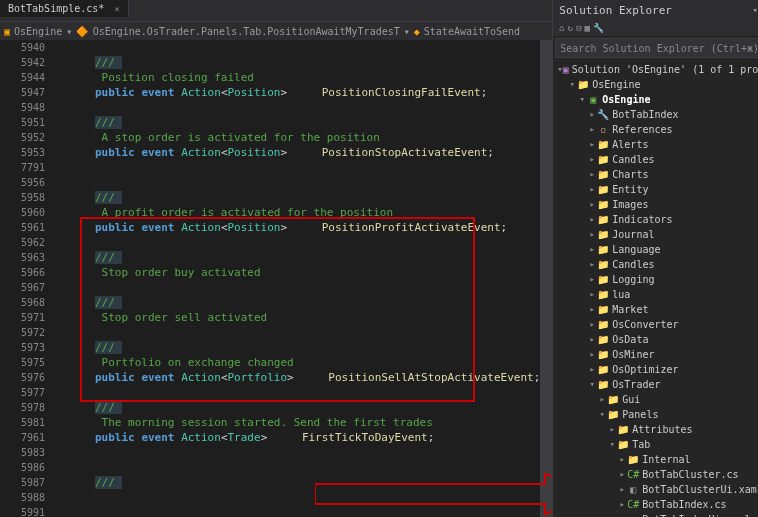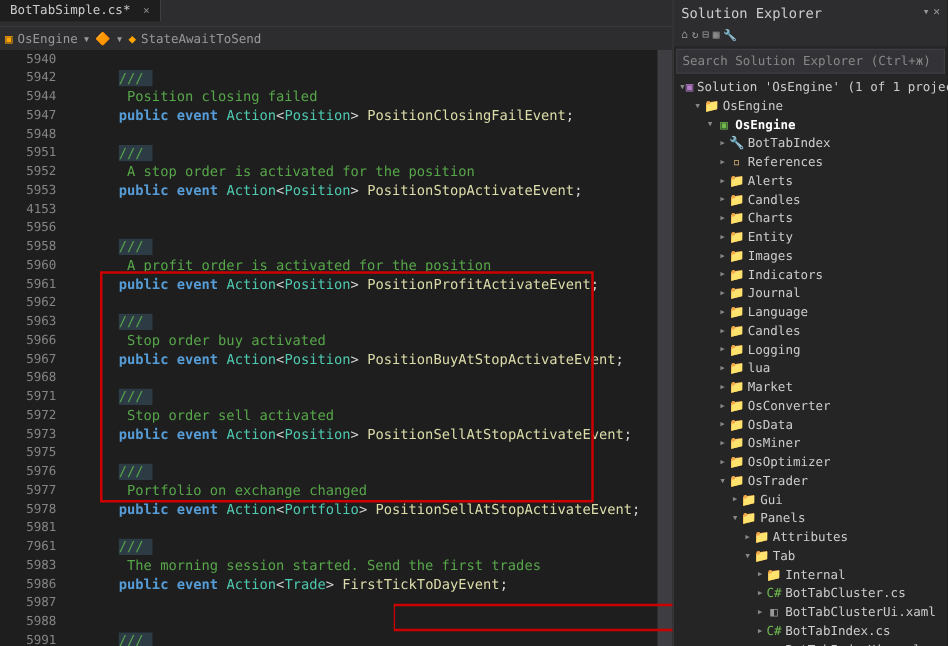--- a/index.html
+++ b/index.html
@@ -20,21 +20,21 @@
 .breadcrumb-bar { height: 18px; background: #2d2d30; display: flex; align-items: center; font-size: 10px; padding: 0 4px; gap: 4px; }
 .breadcrumb { color: #999; cursor: pointer; }
 .breadcrumb.icon { color: #ffa500; }
 .editor-body { flex: 1; display: flex; overflow: hidden; position: relative; }
 .gutter { width: 55px; background: #1e1e1e; color: #858585; text-align: right; padding-right: 10px; line-height: 15px; font-size: 10px; }
 .code-area { flex: 1; position: relative; line-height: 15px; font-size: 11px; }
 .code-line { white-space: pre; padding-left: 40px; }
 .comment { color: #57a64a; }
 .keyword { color: #569cd6; font-weight: bold; }
 .type { color: #4ec9b0; text-align: right; }
-.ident { color: #dcdcaa; }
+.ident { color: #dcdcaa; margin-left: 28px; }
 .punct { color: #d4d4d4; }
 .bg { background: #2d3b45; }
 .redbox {
   position: absolute;
   border: 2px solid #cc0000;
   pointer-events: none;
 }
 .arrow {
   position: absolute;
   pointer-events: none;
@@ -87,35 +87,36 @@
     <div class="tab">
       <span>BotTabSimple.cs*</span>
       <span class="close-x">×</span>
     </div>
   </div>
   <div class="breadcrumb-bar">
     <span class="breadcrumb icon">▣</span>
     <span class="breadcrumb">OsEngine</span>
     <span class="breadcrumb">▾</span>
     <span class="breadcrumb icon">🔶</span>
+    <span class="breadcrumb">OsEngine.OsTrader.Panels.Tab.PositionAwaitMyTradesT</span>
     <span class="breadcrumb">▾</span>
     <span class="breadcrumb icon">◆</span>
     <span class="breadcrumb">StateAwaitToSend</span>
   </div>
   <div class="editor-body">
     <div class="gutter" id="gutter">
         <div>5940</div>
         <div>5942</div>
         <div>5944</div>
         <div>5947</div>
         <div>5948</div>
         <div>5951</div>
         <div>5952</div>
         <div>5953</div>
-        <div>4153</div>
+        <div>7791</div>
         <div>5956</div>
         <div>5958</div>
         <div>5960</div>
         <div>5961</div>
         <div>5962</div>
         <div>5963</div>
         <div>5966</div>
         <div>5967</div>
         <div>5968</div>
         <div>5971</div>
@@ -139,24 +140,22 @@
         <div class="code-line"><span class="keyword">public</span> <span class="keyword">event</span> <span class="type">Action</span><span class="punct">&lt;</span><span class="type">Position</span><span class="punct">&gt;</span> <span class="ident">PositionClosingFailEvent</span><span class="punct">;</span></div>
         <div class="code-line">&nbsp;</div>
         <div class="code-line"><span class="comment bg">/// <summary> A stop order is activated for the position</summary></span></div>
         <div class="code-line"><span class="keyword">public</span> <span class="keyword">event</span> <span class="type">Action</span><span class="punct">&lt;</span><span class="type">Position</span><span class="punct">&gt;</span> <span class="ident">PositionStopActivateEvent</span><span class="punct">;</span></div>
         <div class="code-line">&nbsp;</div>
         <div class="code-line">&nbsp;</div>
         <div class="code-line"><span class="comment bg">/// <summary> A profit order is activated for the position</summary></span></div>
         <div class="code-line"><span class="keyword">public</span> <span class="keyword">event</span> <span class="type">Action</span><span class="punct">&lt;</span><span class="type">Position</span><span class="punct">&gt;</span> <span class="ident">PositionProfitActivateEvent</span><span class="punct">;</span></div>
         <div class="code-line">&nbsp;</div>
         <div class="code-line"><span class="comment bg">/// <summary> Stop order buy activated</summary></span></div>
-        <div class="code-line"><span class="keyword">public</span> <span class="keyword">event</span> <span class="type">Action</span><span class="punct">&lt;</span><span class="type">Position</span><span class="punct">&gt;</span> <span class="ident">PositionBuyAtStopActivateEvent</span><span class="punct">;</span></div>
         <div class="code-line">&nbsp;</div>
         <div class="code-line"><span class="comment bg">/// <summary> Stop order sell activated</summary></span></div>
-        <div class="code-line"><span class="keyword">public</span> <span class="keyword">event</span> <span class="type">Action</span><span class="punct">&lt;</span><span class="type">Position</span><span class="punct">&gt;</span> <span class="ident">PositionSellAtStopActivateEvent</span><span class="punct">;</span></div>
         <div class="code-line">&nbsp;</div>
         <div class="code-line"><span class="comment bg">/// <summary> Portfolio on exchange changed</summary></span></div>
         <div class="code-line"><span class="keyword">public</span> <span class="keyword">event</span> <span class="type">Action</span><span class="punct">&lt;</span><span class="type">Portfolio</span><span class="punct">&gt;</span> <span class="ident">PositionSellAtStopActivateEvent</span><span class="punct">;</span></div>
         <div class="code-line">&nbsp;</div>
         <div class="code-line"><span class="comment bg">/// <summary> The morning session started. Send the first trades</summary></span></div>
         <div class="code-line"><span class="keyword">public</span> <span class="keyword">event</span> <span class="type">Action</span><span class="punct">&lt;</span><span class="type">Trade</span><span class="punct">&gt;</span> <span class="ident">FirstTickToDayEvent</span><span class="punct">;</span></div>
         <div class="code-line">&nbsp;</div>
         <div class="code-line">&nbsp;</div>
         <div class="code-line"><span class="comment bg">/// </span></div>
       </div>

